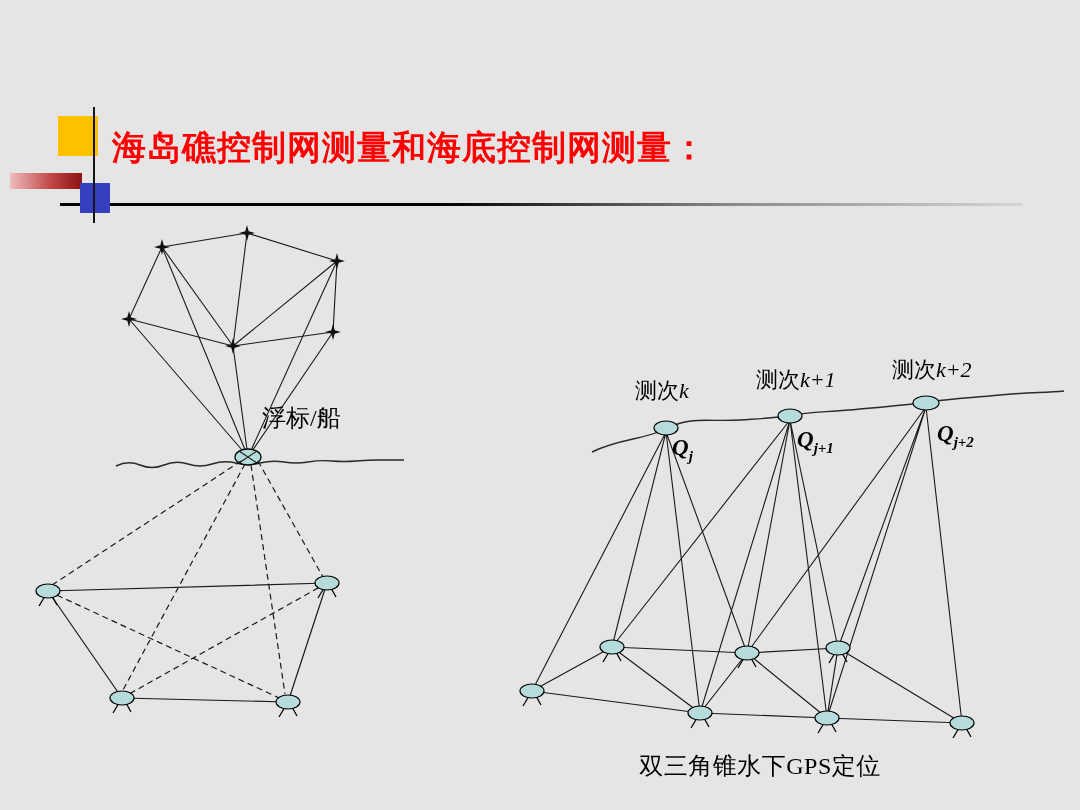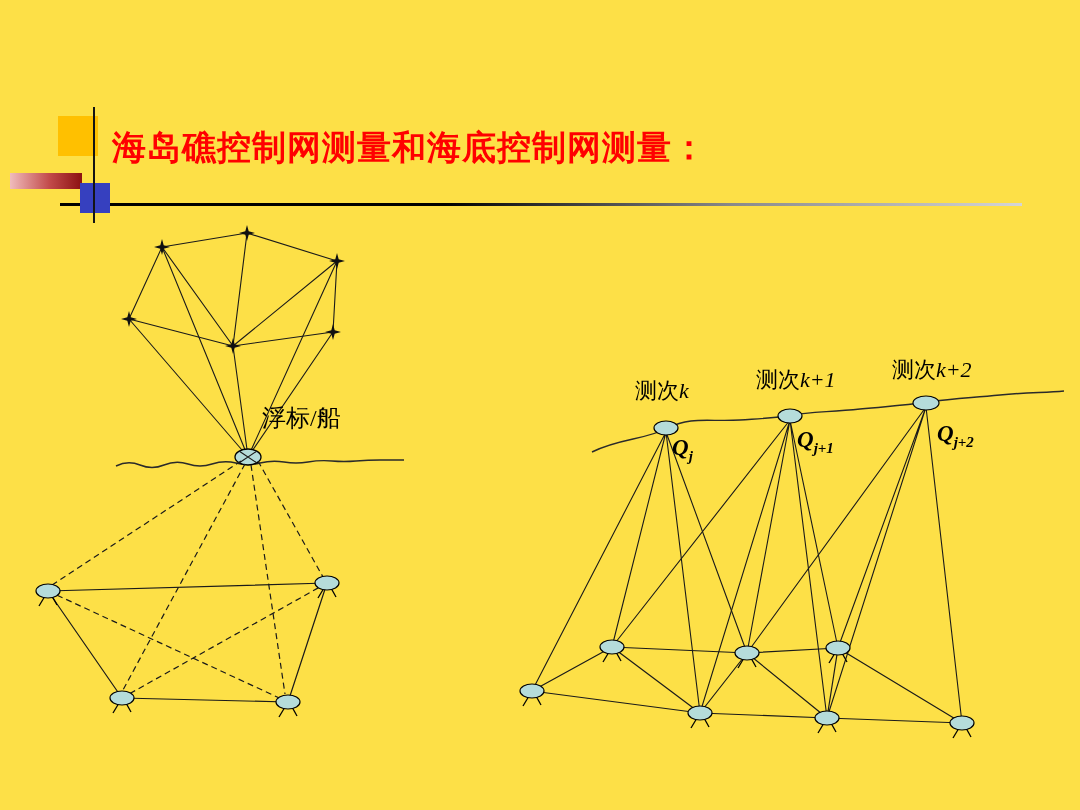--- a/index.html
+++ b/index.html
@@ -1,17 +1,17 @@
 <!DOCTYPE html>
 <html><head>
 <meta charset="utf-8">
 <style>
   html,body { margin:0; padding:0; background:#ffffff; }
   .slide {
-    position:relative; width:1080px; height:810px; background:#fde047;
+    position:relative; width:1080px; height:810px; background:#e5e5e5;
     overflow:hidden;
     font-family:"Liberation Serif","DejaVu Serif",serif;
   }
   .abs { position:absolute; }
 
   
   .decor-hrule {
     position:absolute; left:60px; top:203px; width:962px; height:3px; z-index:1;
     background:linear-gradient(to right,#000 0%,#000 40%,#8a8a8a 70%,#d5d5d5 100%);
   }
@@ -136,14 +136,15 @@
 
     <text class="t22" x="135" y="38"><tspan>测次</tspan><tspan class="ital">k</tspan></text>
     <text class="t22" x="256" y="27"><tspan>测次</tspan><tspan class="ital">k+1</tspan></text>
     <text class="t22" x="392" y="17"><tspan>测次</tspan><tspan class="ital">k+2</tspan></text>
 
     <text class="qtxt" x="172" y="95"><tspan>Q</tspan><tspan class="sub" dy="6">j</tspan></text>
     <text class="qtxt" x="297" y="87"><tspan>Q</tspan><tspan class="sub" dy="6">j+1</tspan></text>
     <text class="qtxt" x="437" y="81"><tspan>Q</tspan><tspan class="sub" dy="6">j+2</tspan></text>
   </svg>
 
+  <div class="caption">双三角锥水下GPS定位</div>
 
 </div>
 
 </body></html>

